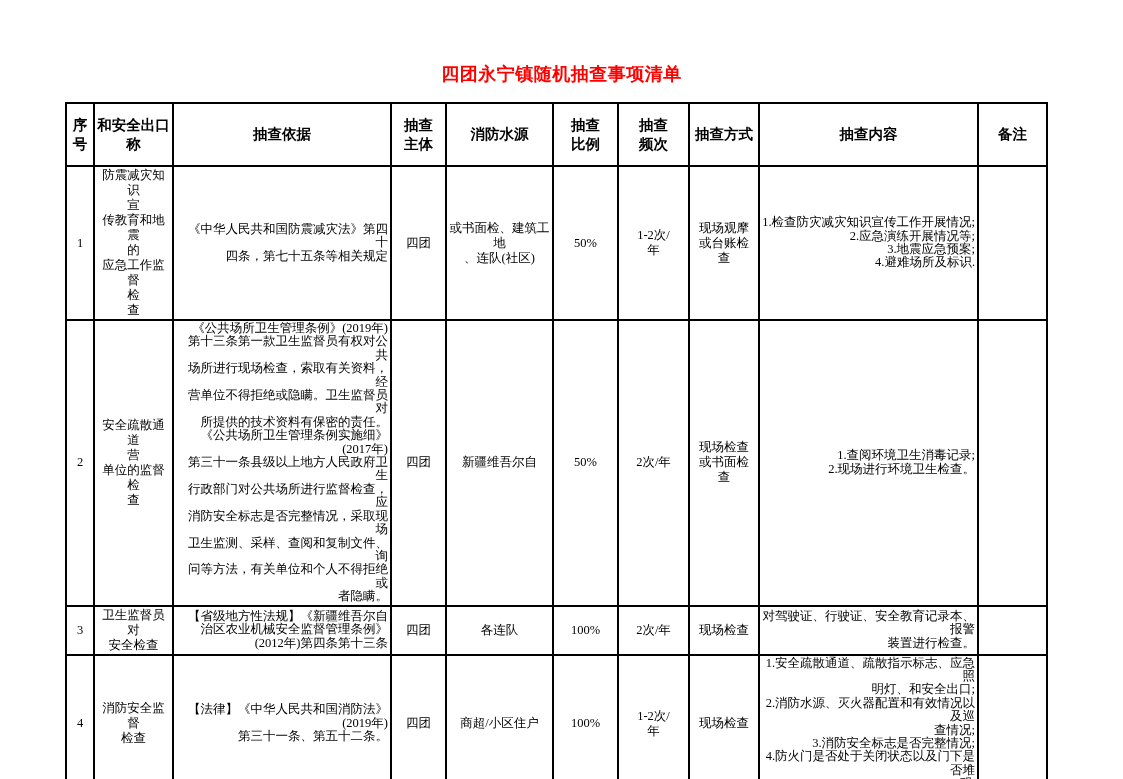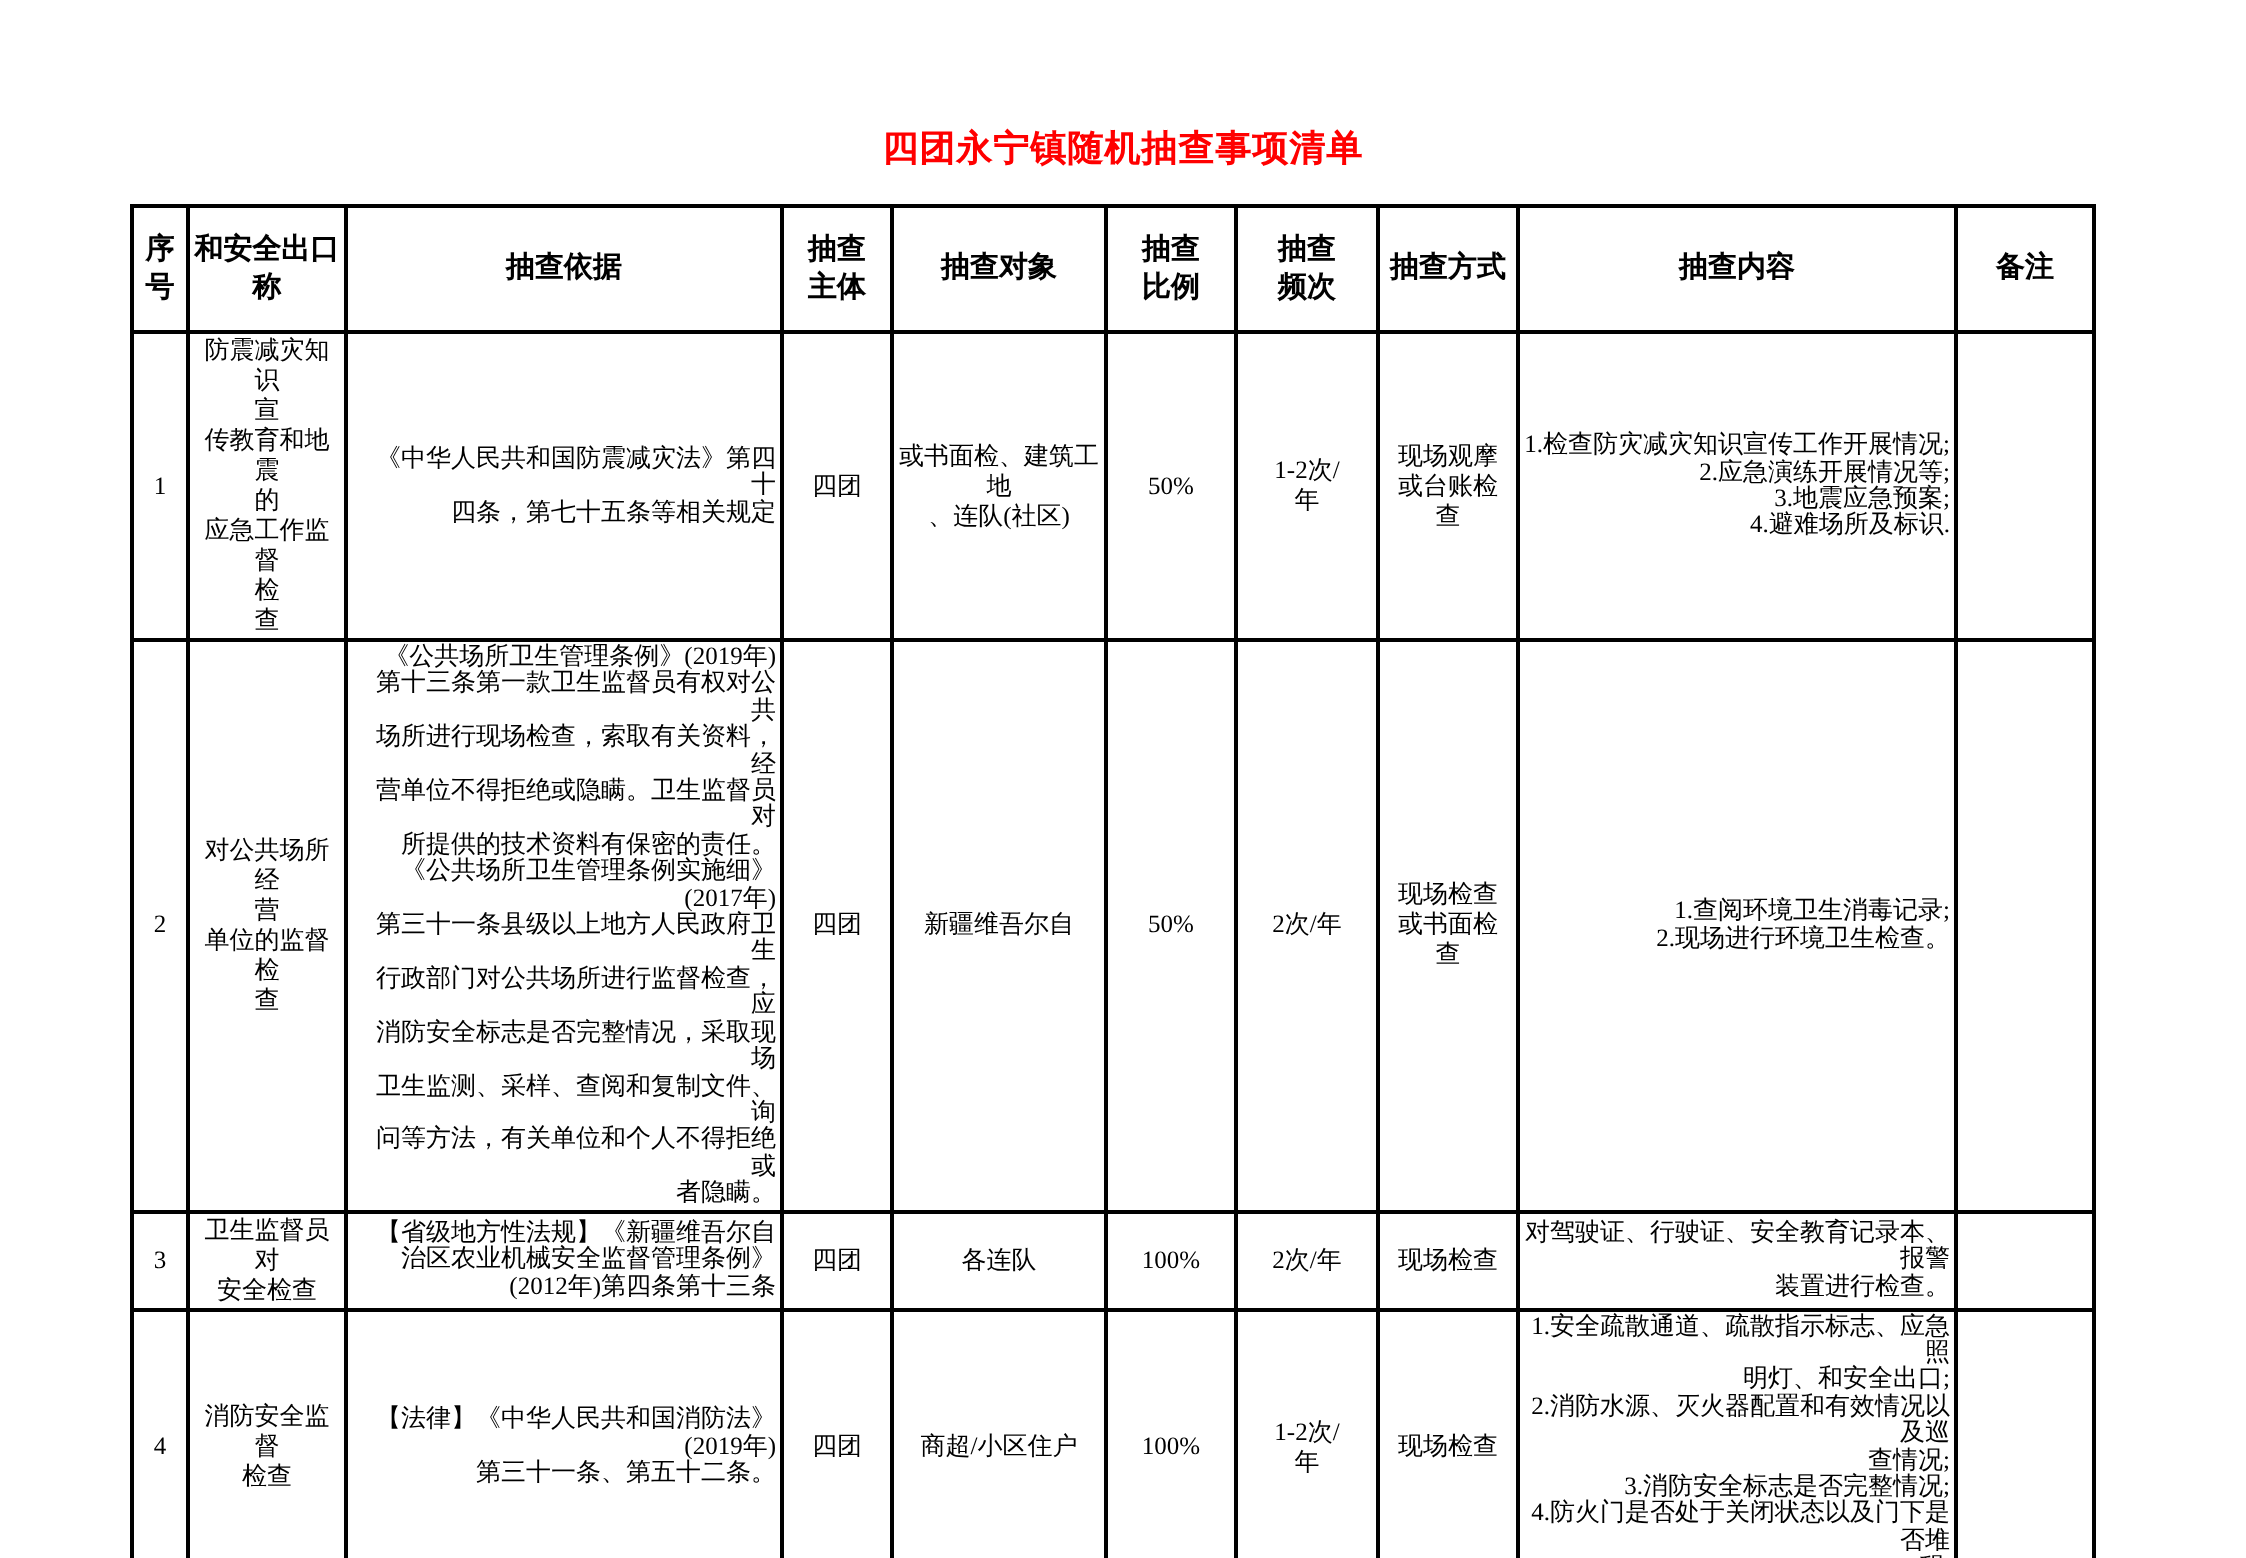--- a/index.html
+++ b/index.html
@@ -83,21 +83,21 @@
   </colgroup>
   <thead>
     <tr class="h-head">
       <th>序
 号</th>
       <th>和安全出口
 称</th>
       <th>抽查依据</th>
       <th>抽查
 主体</th>
-      <th>抽查对象</th>
+      <th>消防水源</th>
       <th>抽查
 比例</th>
       <th>抽查
 频次</th>
       <th>抽查方式</th>
       <th>抽查内容</th>
       <th>备注</th>
     </tr>
   </thead>
   <tbody>
@@ -122,21 +122,21 @@
 或台账检
 查</td>
       <td class="c-left">1.检查防灾减灾知识宣传工作开展情况;
 2.应急演练开展情况等;
 3.地震应急预案;
 4.避难场所及标识.</td>
       <td class="c-center"></td>
     </tr>
     <tr class="r2">
       <td class="c-center">2</td>
-      <td class="c-center">对公共场所经
+      <td class="c-center">安全疏散通道
 营
 单位的监督检
 查</td>
       <td class="c-left">《公共场所卫生管理条例》(2019年)
 第十三条第一款卫生监督员有权对公共
 场所进行现场检查，索取有关资料，经
 营单位不得拒绝或隐瞒。卫生监督员对
 所提供的技术资料有保密的责任。
 《公共场所卫生管理条例实施细》
 (2017年)

